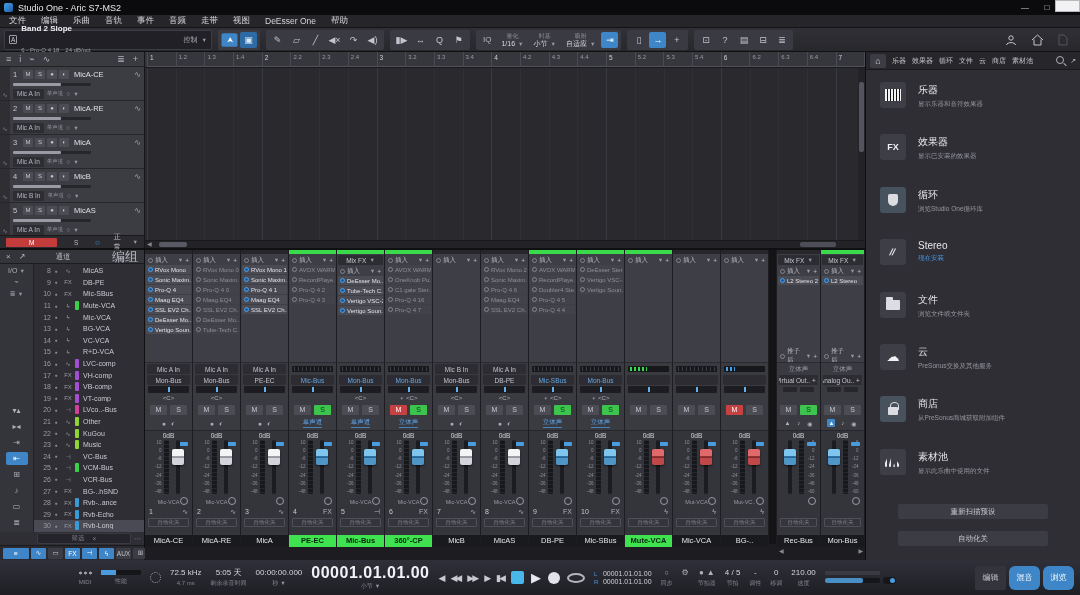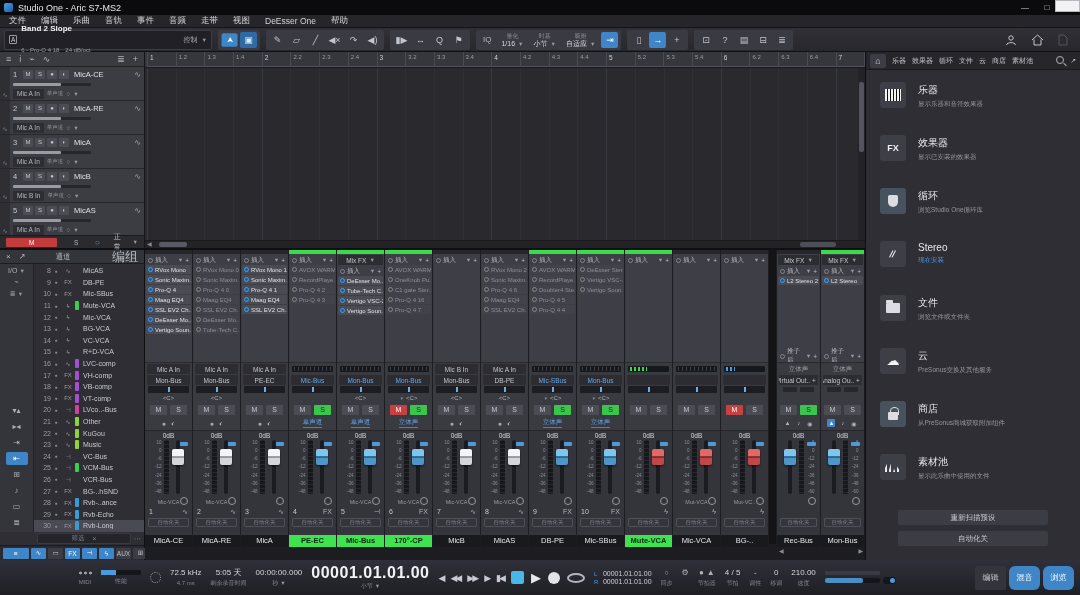--- a/index.html
+++ b/index.html
@@ -181,21 +181,21 @@
   .g-loop{width:10px;height:12px;background:#dcdce2;border-radius:2px 2px 6px 6px;}
   .tile.loop{background:#46525e;}
   .g-splice{font-size:9px;color:#f0f0f4;font-weight:bold;transform:skewX(-18deg);}
   .g-files{width:14px;height:10px;background:#dcdce2;border-radius:1px;position:relative;}
   .g-files::before{content:"";position:absolute;top:-3px;left:0;width:7px;height:3px;background:#dcdce2;border-radius:1px 1px 0 0;}
   .g-cloud{font-size:13px;color:#f2f2f5;}
   .tile.shop{background:#47525c;}
   .g-shop{width:10px;height:8px;background:#dcdce2;border-radius:1px;position:relative;margin-top:4px;}
   .g-shop::before{content:"";position:absolute;top:-5px;left:1.5px;width:7px;height:7px;border:1.5px solid #dcdce2;border-radius:50% 50% 0 0;border-bottom:none;}
   .g-pool{width:16px;height:10px;background:repeating-linear-gradient(90deg,#e8e8ee 0 2px,transparent 2px 4px);clip-path:polygon(0 60%,12% 20%,25% 80%,40% 0,55% 100%,70% 30%,85% 70%,100% 45%,100% 100%,0 100%);}
-  .bbtns{padding:6px 0 14px;display:flex;flex-direction:column;gap:6px;align-items:center;}
+  .bbtns{padding:6px 0 14px;display:flex;flex-direction:column;gap:12px;align-items:center;}
   .bbtn{width:150px;height:15px;background:#3c3c44;border-radius:2px;font-size:7.5px;color:#c8c8d0;text-align:center;line-height:15px;}
 
   
   .transport{height:35px;flex:none;background:linear-gradient(#30303a,#1e1e24);display:flex;align-items:center;padding:0 6px 0 78px;gap:9px;font-size:7px;}
   .tcol{display:flex;flex-direction:column;align-items:center;gap:2px;line-height:8px;}
   .tcol .v{font-size:8px;color:#d4d4da;}
   .tcol .l{font-size:6px;color:#84848e;display:flex;gap:2px;align-items:center;}
   .mididots{width:14px;height:6px;background:radial-gradient(circle 1.5px,#9a9aa4 1.4px,transparent 1.6px) 0 0/5px 6px repeat-x;}
   .perfbar{width:40px;height:5px;background:#15161a;border-radius:1px;position:relative;}
   .perfbar::before{content:"";position:absolute;left:0;top:0;bottom:0;width:38%;background:#4a9ade;}
@@ -1177,21 +1177,21 @@
                   </div>
                 </div>
                 <div class="knob"></div>
                 <div class="vcarow">Mic-VCA</div>
                 <div class="numrow">
                   <span>6</span>
                   <span class="typeicon">FX</span>
                 </div>
                 <div class="autorow">自动化关</div>
               </div>
-              <div class="sname green">170°-CP</div>
+              <div class="sname green">360°-CP</div>
             </div>
             <div class="strip">
               <div class="stop"></div>
               <div class="spanel">
                 <div class="shead">
                   <span class="pw"></span>
                   <span>插入</span>
                   <span class="spc"></span>
                   <span class="dd">▼</span>
                   <span>+</span>

